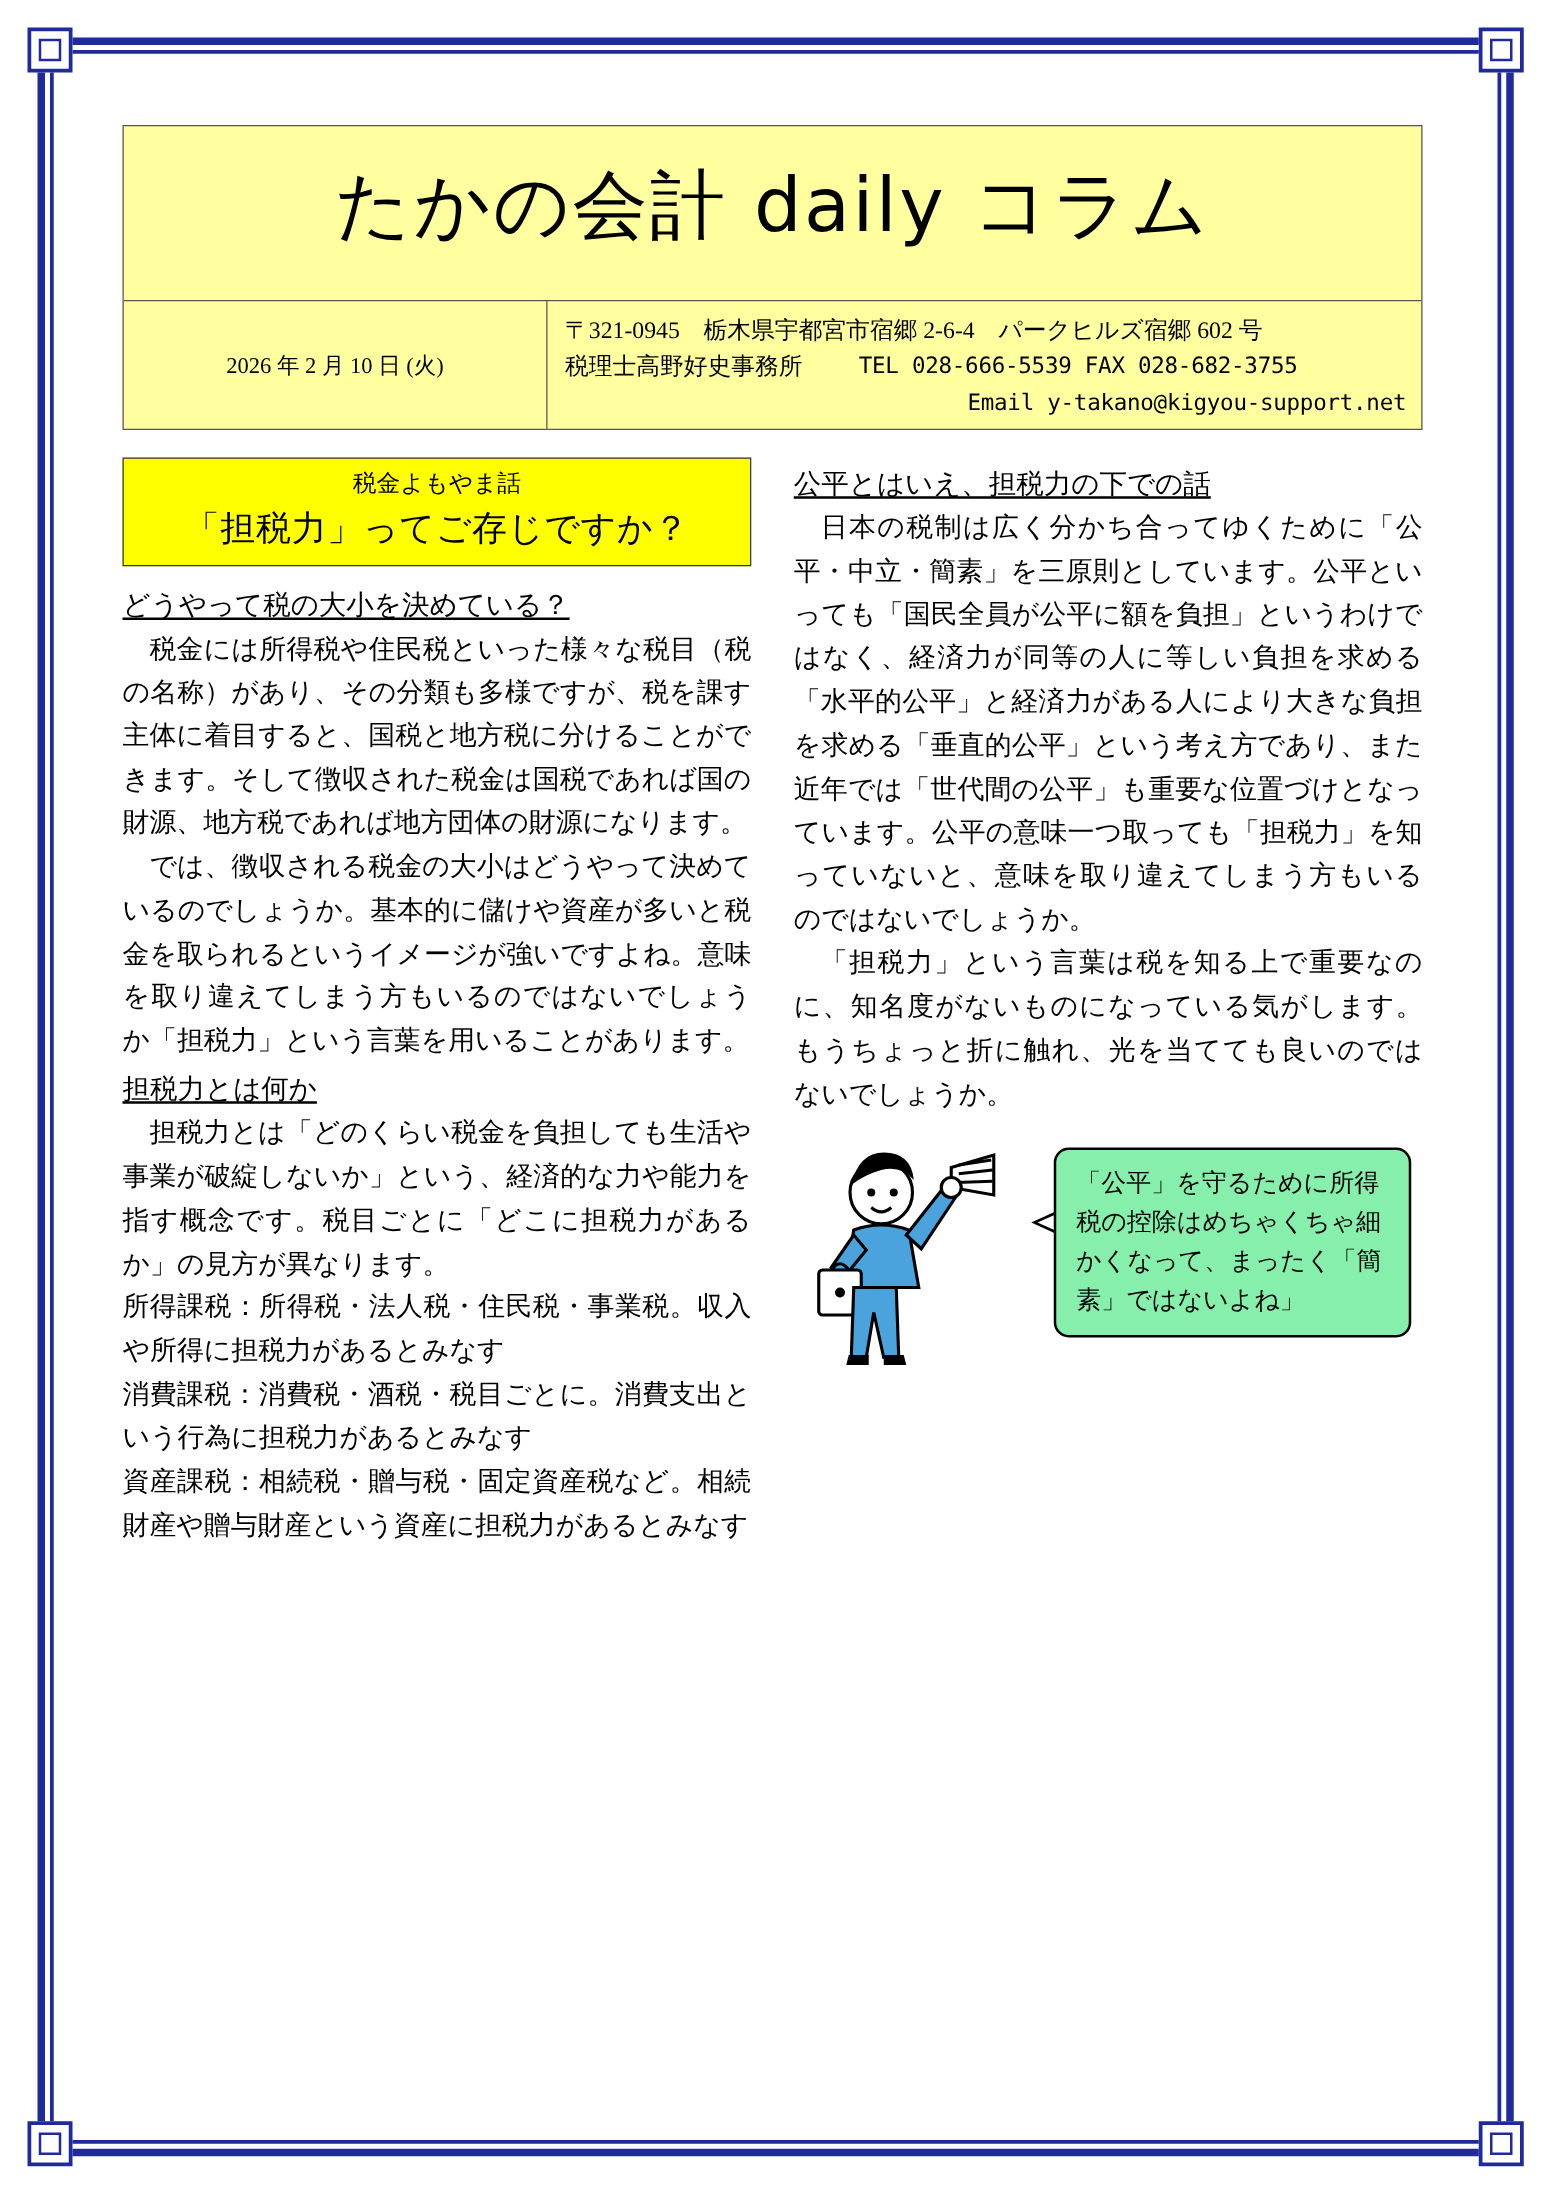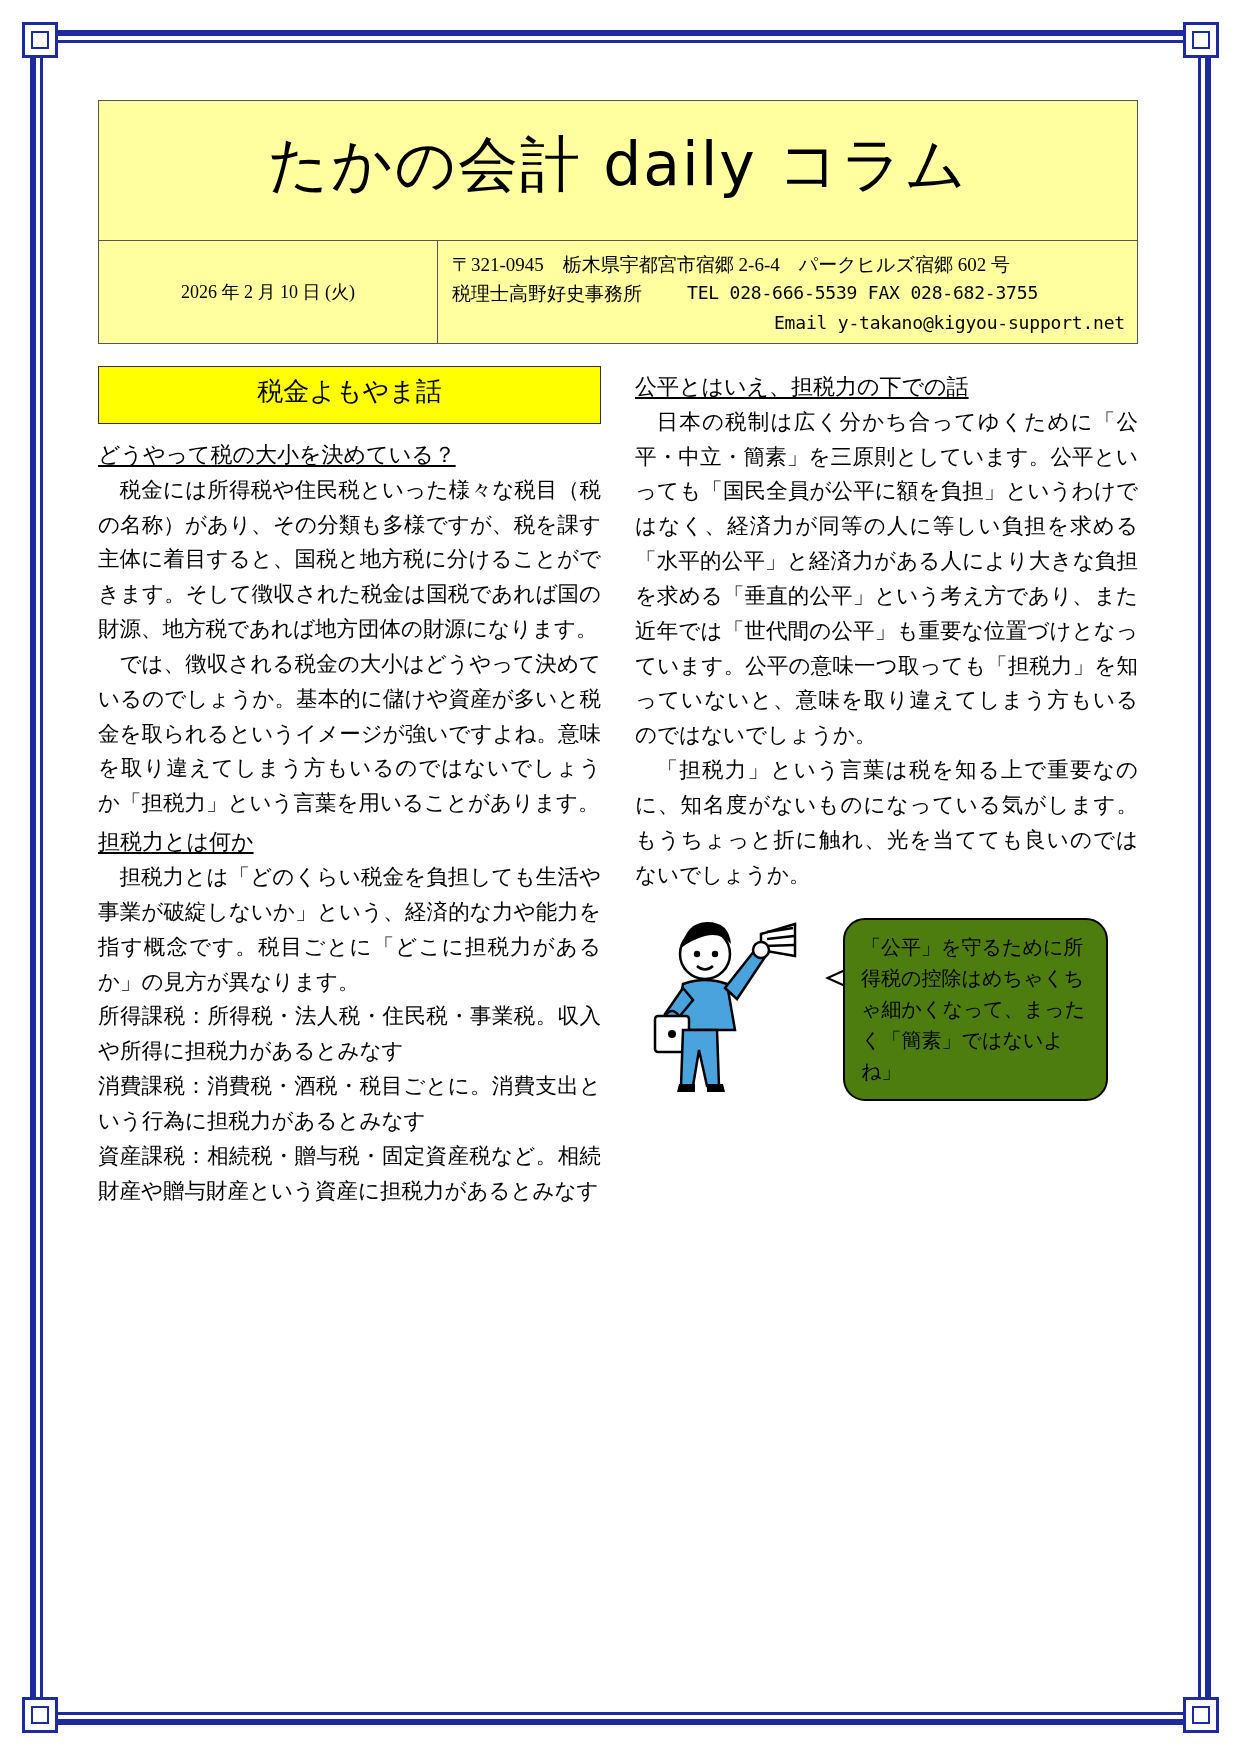--- a/index.html
+++ b/index.html
@@ -123,21 +123,21 @@
 
   .series-box {
     background: #ffff00;
     border: 1.5px solid #333;
     box-sizing: border-box;
     padding: 7px 0 10px 0;
     margin-bottom: 14px;
   }
   .series-label {
     font-family: "DejaVu Sans", "Liberation Sans", sans-serif;
-    font-size: 26px;
+    font-size: 19px;
     text-align: center;
     margin-bottom: 4px;
   }
   .series-title {
     font-family: "DejaVu Sans", "Liberation Sans", sans-serif;
     font-size: 28px;
     text-align: center;
     letter-spacing: 0.5px;
   }
 
@@ -175,28 +175,28 @@
     position: absolute;
     left: 8px;
     top: 0;
     width: 200px;
     height: 185px;
   }
   .bubble {
     position: absolute;
     left: 208px;
     top: 8px;
-    width: 265px;
+    width: 286px;
     box-sizing: border-box;
     border: 2px solid #000;
-    border-radius: 22px;
+    border-radius: 12px;
     padding: 12px 16px;
     font-size: 20px;
     line-height: 1.55;
-    background: #4d7c0f;
+    background: #86efac;
   }
   .bubble-tail {
     position: absolute;
     left: 190px;
     top: 58px;
     width: 0; height: 0;
     border-top: 10px solid transparent;
     border-bottom: 10px solid transparent;
     border-right: 22px solid #000;
   }
@@ -236,20 +236,21 @@
         <div class="office-line3 mono">Email y-takano@kigyou-support.net</div>
       </div>
     </div>
   </div>
 
   <div class="columns">
 
     <div class="col">
       <div class="series-box">
         <div class="series-label">税金よもやま話</div>
+        <div class="series-title">「担税力」ってご存じですか？</div>
       </div>
 
       <h2 class="sub">どうやって税の大小を決めている？</h2>
       <p class="para indent">税金には所得税や住民税といった様々な税目（税の名称）があり、その分類も多様ですが、税を課す主体に着目すると、国税と地方税に分けることができます。そして徴収された税金は国税であれば国の財源、地方税であれば地方団体の財源になります。</p>
       <p class="para indent">では、徴収される税金の大小はどうやって決めているのでしょうか。基本的に儲けや資産が多いと税金を取られるというイメージが強いですよね。意味を取り違えてしまう方もいるのではないでしょうか「担税力」という言葉を用いることがあります。</p>
 
       <h2 class="sub">担税力とは何か</h2>
       <p class="para indent">担税力とは「どのくらい税金を負担しても生活や事業が破綻しないか」という、経済的な力や能力を指す概念です。税目ごとに「どこに担税力があるか」の見方が異なります。</p>
 
       <p class="list-line">所得課税：所得税・法人税・住民税・事業税。収入や所得に担税力があるとみなす</p>

